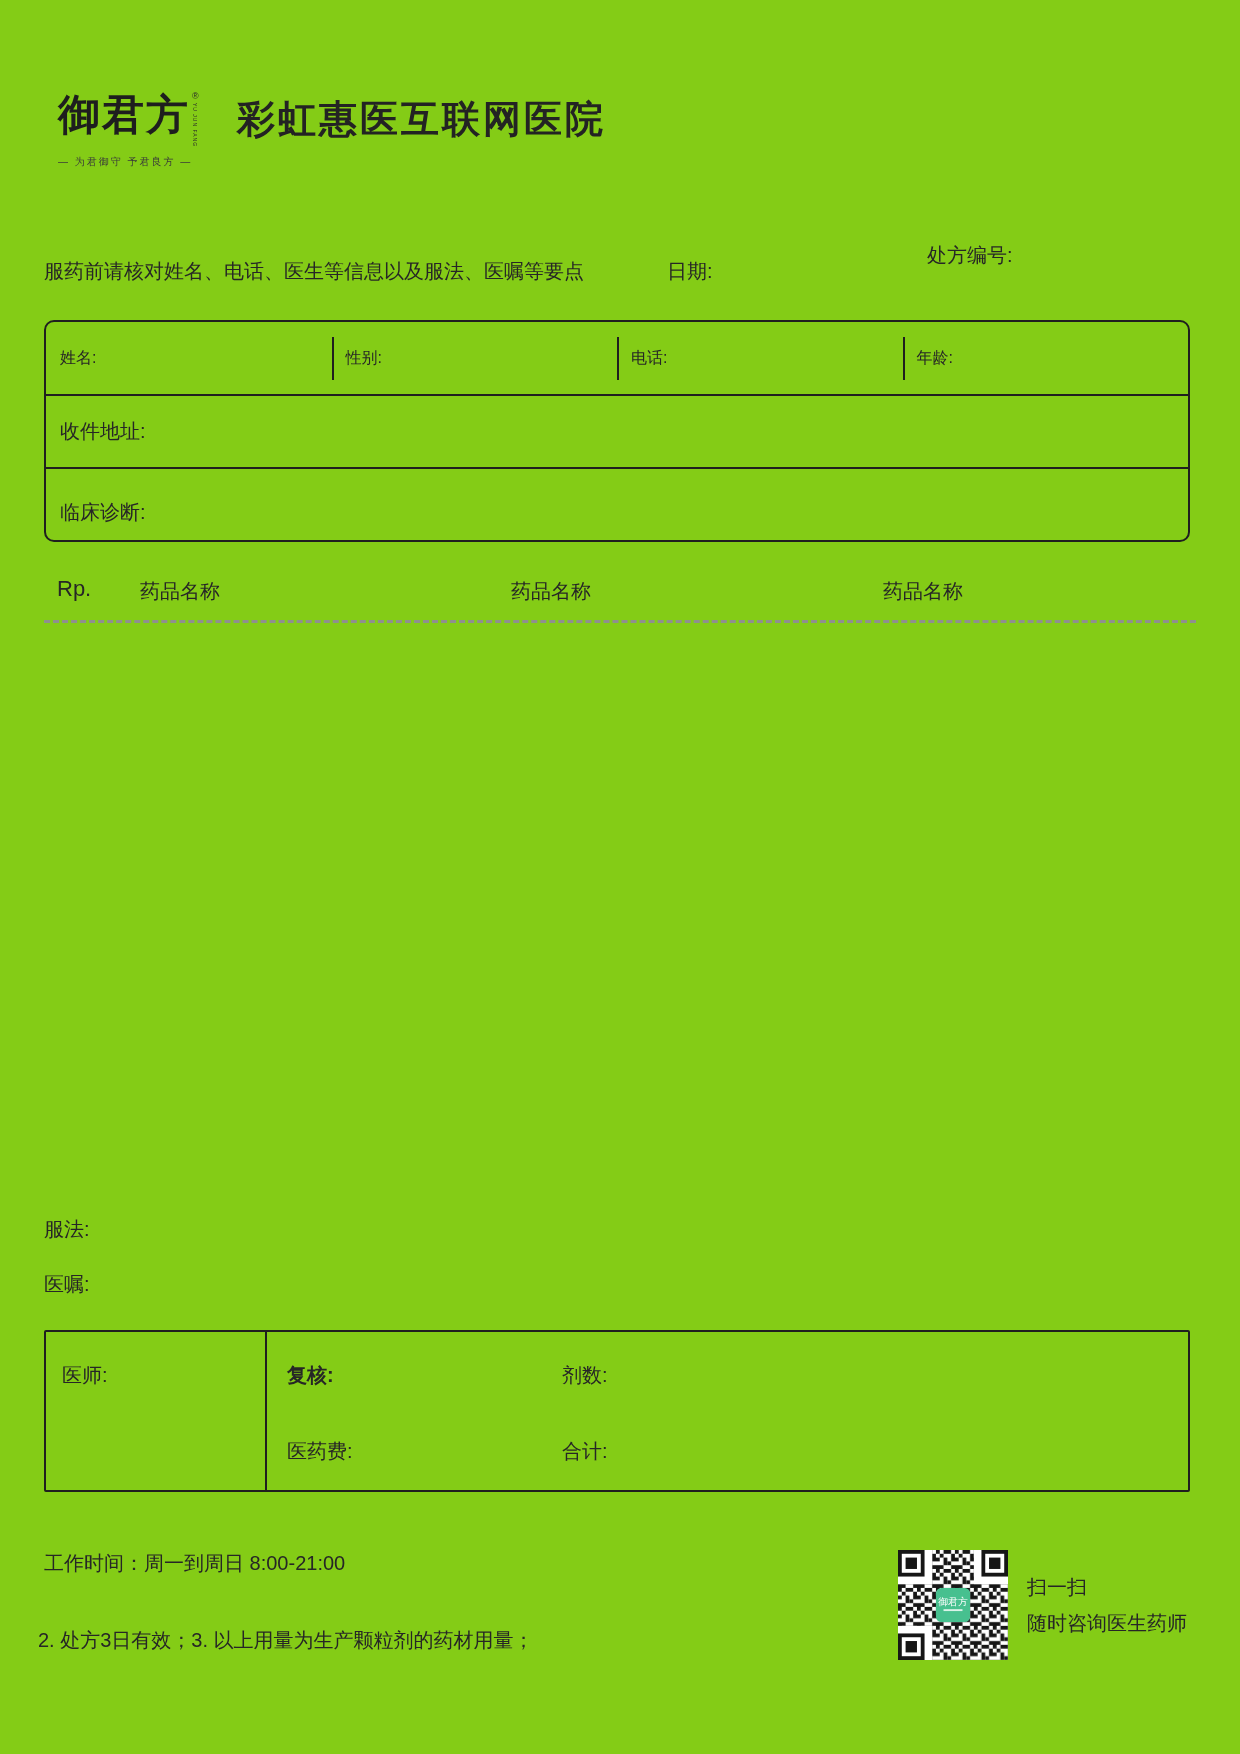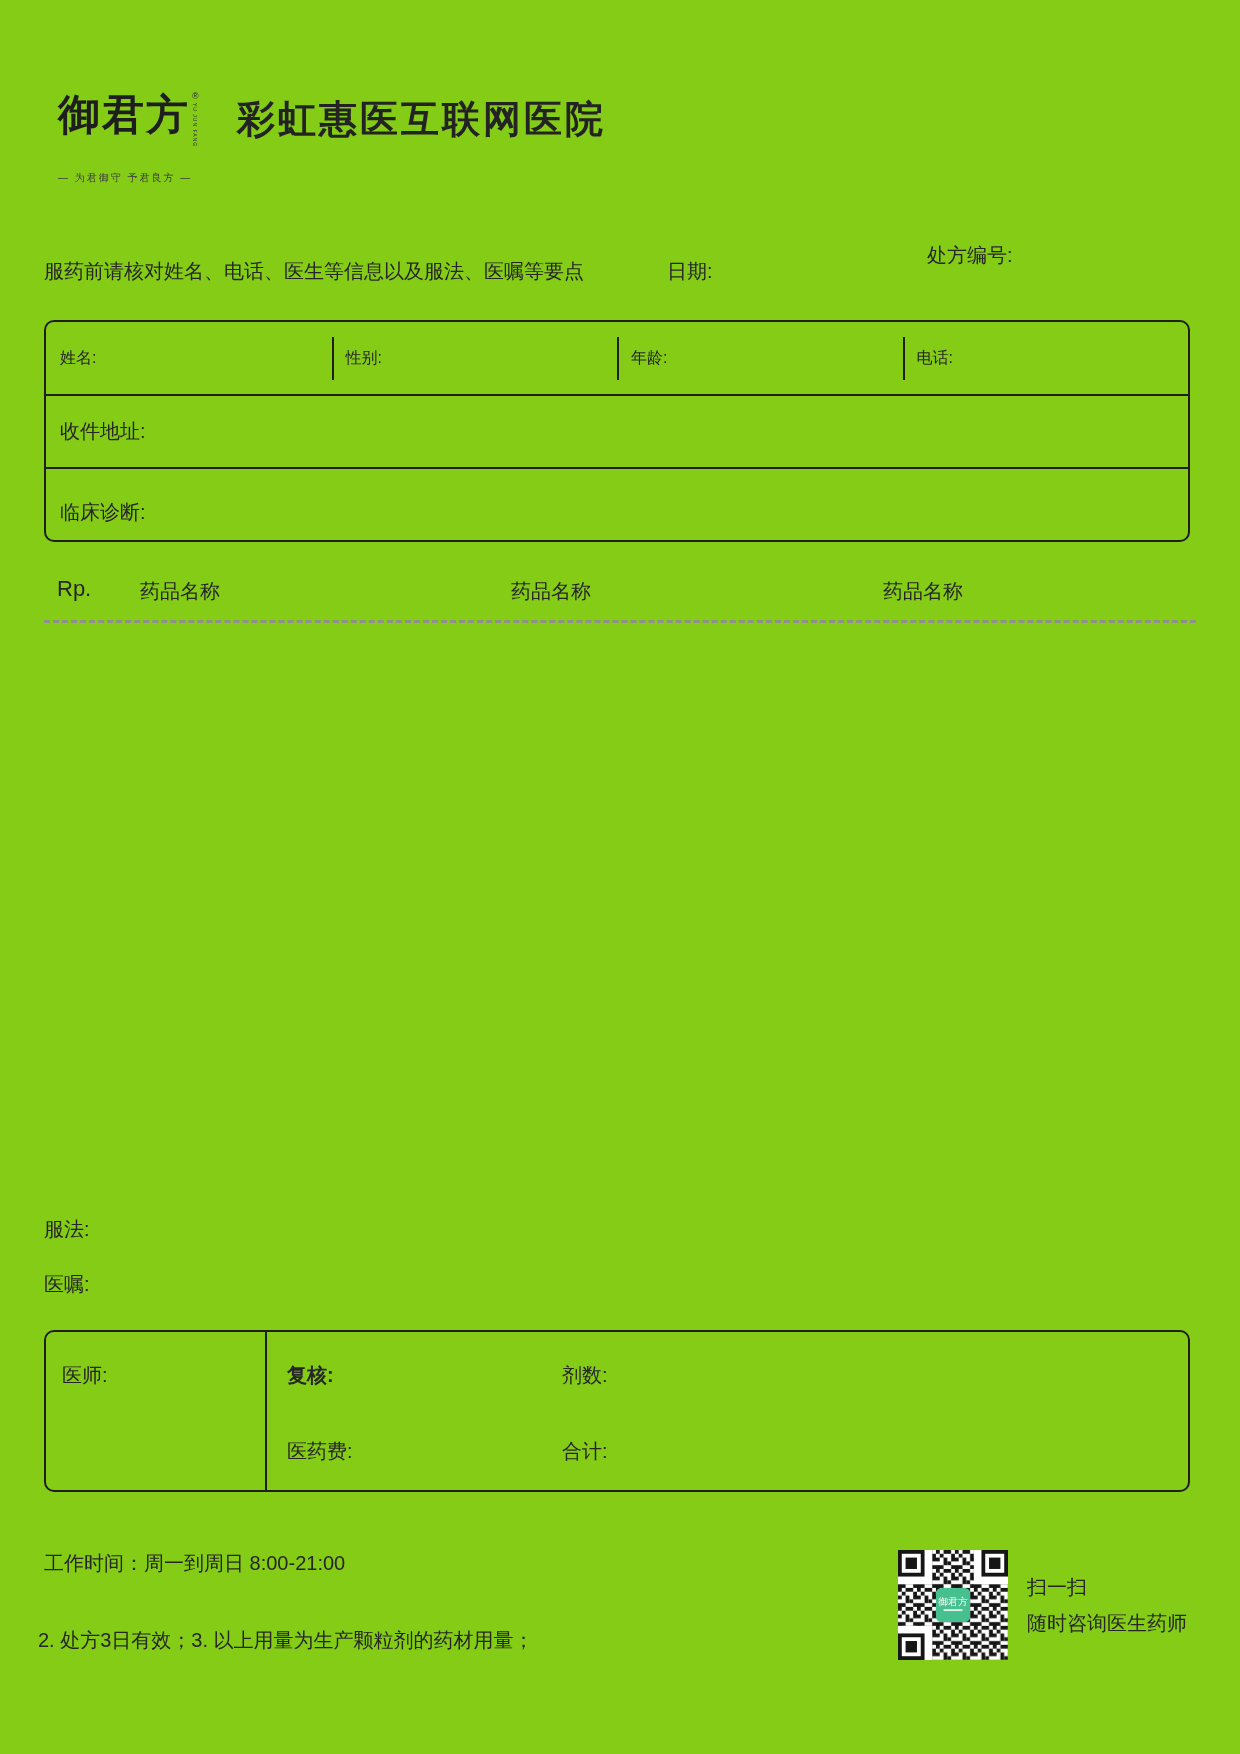--- a/index.html
+++ b/index.html
@@ -16,21 +16,21 @@
   .logo-text {
     font-family:"Liberation Serif","DejaVu Serif",serif;
     font-size:42px; font-weight:700; color:#1e1e1e; letter-spacing:2px; line-height:1.1;
   }
   .logo-tm { display:flex; flex-direction:column; align-items:center; margin-left:2px; }
   .tm-r { font-size:9px; line-height:1; color:#2a2a2a; }
   .tm-vert {
     writing-mode:vertical-rl; font-size:5px; letter-spacing:1px; color:#2a2a2a; margin-top:2px;
   }
   .logo-tagline {
-    margin-top:24px; font-size:10px; letter-spacing:2px; color:#3a3a3a; white-space:nowrap;
+    margin-top:8px; font-size:10px; letter-spacing:2px; color:#3a3a3a; white-space:nowrap;
   }
   .hospital-title {
     position:absolute; left:237px; top:94px;
     font-size:38px; font-weight:800; letter-spacing:3px; color:#232323;
   }
 
   
   .notice   { position:absolute; left:44px;  top:258px; font-size:20px; }
   .date-lbl { position:absolute; left:667px; top:258px; font-size:20px; }
   .rxno-lbl { position:absolute; left:927px; top:242px; font-size:20px; }
@@ -59,21 +59,21 @@
   }
   .drug-area { position:absolute; left:44px; top:632px; width:1152px; height:570px; }
 
   
   .usage-lbl  { position:absolute; left:44px; top:1216px; font-size:20px; }
   .advice-lbl { position:absolute; left:44px; top:1271px; font-size:20px; }
 
   
   .sig-box {
     position:absolute; left:44px; top:1330px; width:1146px; height:162px;
-    border:2.5px solid #1f1f1f; border-radius:10px; display:flex; overflow:hidden;
+    border:2.5px solid #1f1f1f; border-radius:2px; display:flex; overflow:hidden;
   }
   .sig-left { width:221px; border-right:2px solid #1f1f1f; position:relative; }
   .sig-left-label { position:absolute; left:16px; top:30px; font-size:20px; }
   .sig-right { flex:1; position:relative; }
   .review-lbl { position:absolute; left:20px;  top:30px;  font-size:20px;font-weight:bold; }
   .doses-lbl  { position:absolute; left:295px; top:30px;  font-size:20px; }
   .fee-lbl    { position:absolute; left:20px;  top:106px; font-size:20px; }
   .total-lbl  { position:absolute; left:295px; top:106px; font-size:20px; }
 
   
@@ -107,24 +107,24 @@
 
   <div class="patient-box">
     <div class="p-row1">
       <div class="p-cell">
         <span>姓名:</span>
       </div>
       <div class="p-cell">
         <span>性别:</span>
       </div>
       <div class="p-cell">
+        <span>电话:</span>
+      </div>
+      <div class="p-cell">
         <span>年龄:</span>
-      </div>
-      <div class="p-cell">
-        <span>电话:</span>
       </div>
     </div>
     <div class="p-row2">
       <span>收件地址:</span>
     </div>
     <div class="p-row3">
       <span>临床诊断:</span>
     </div>
   </div>
 

